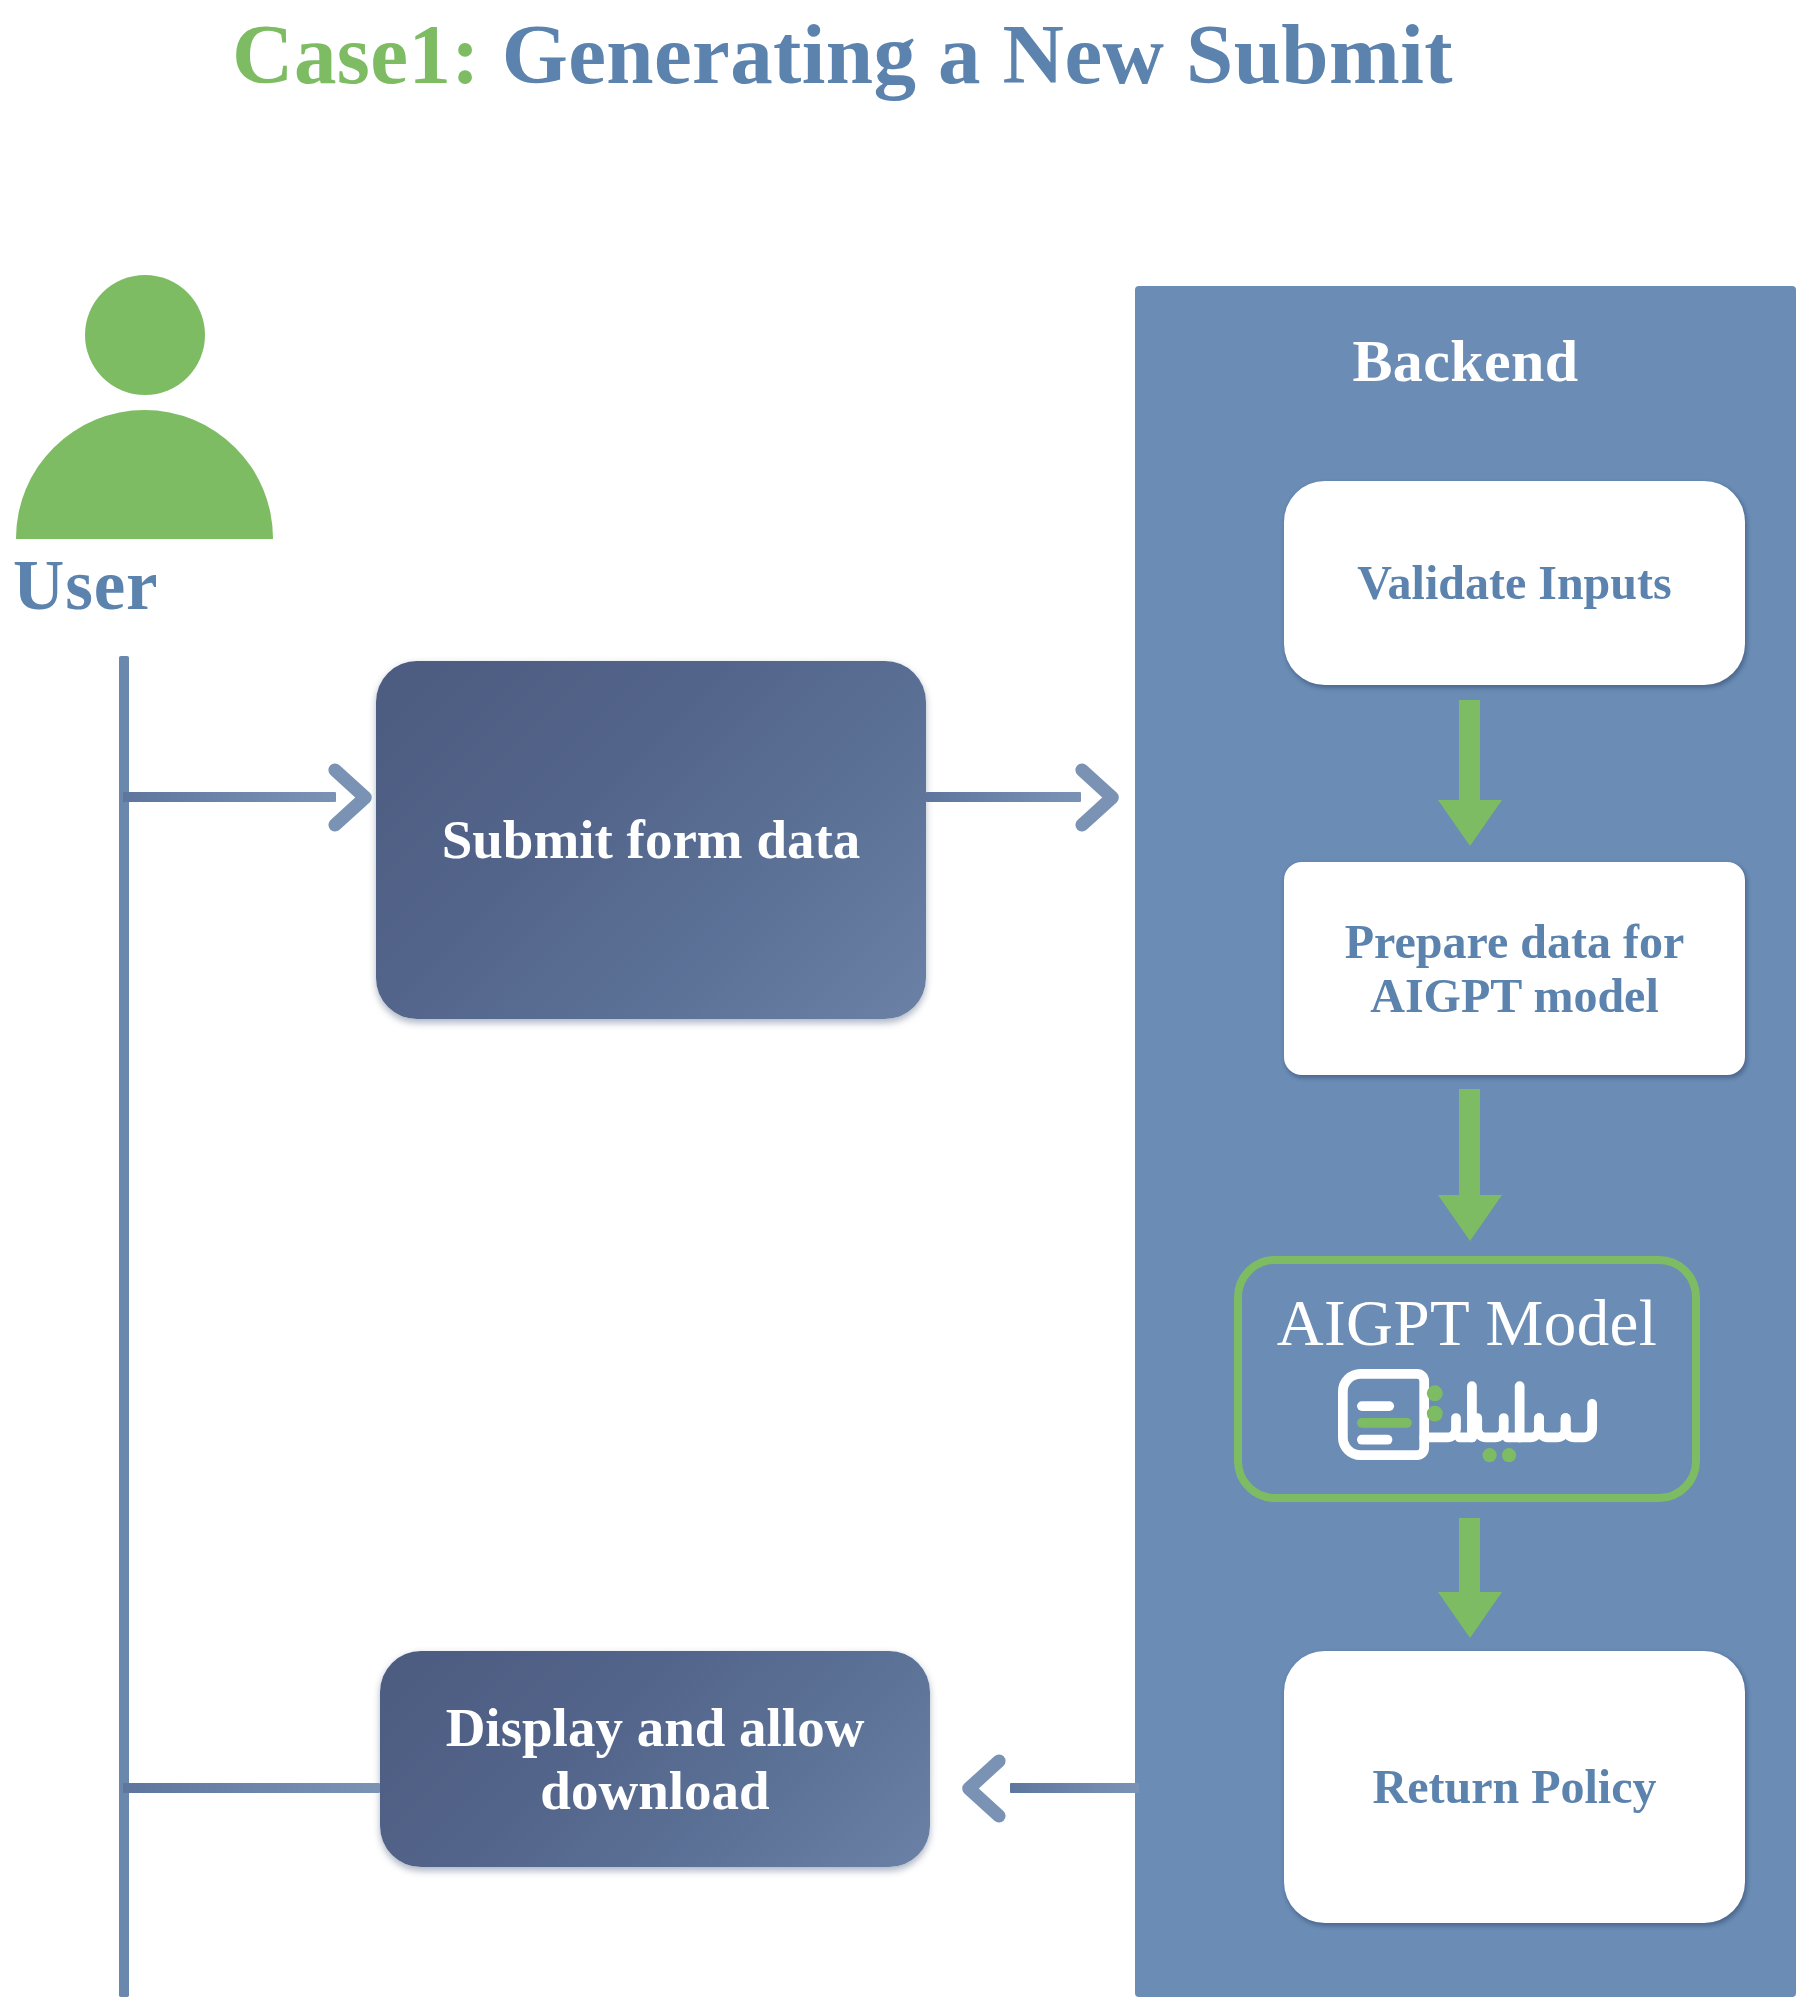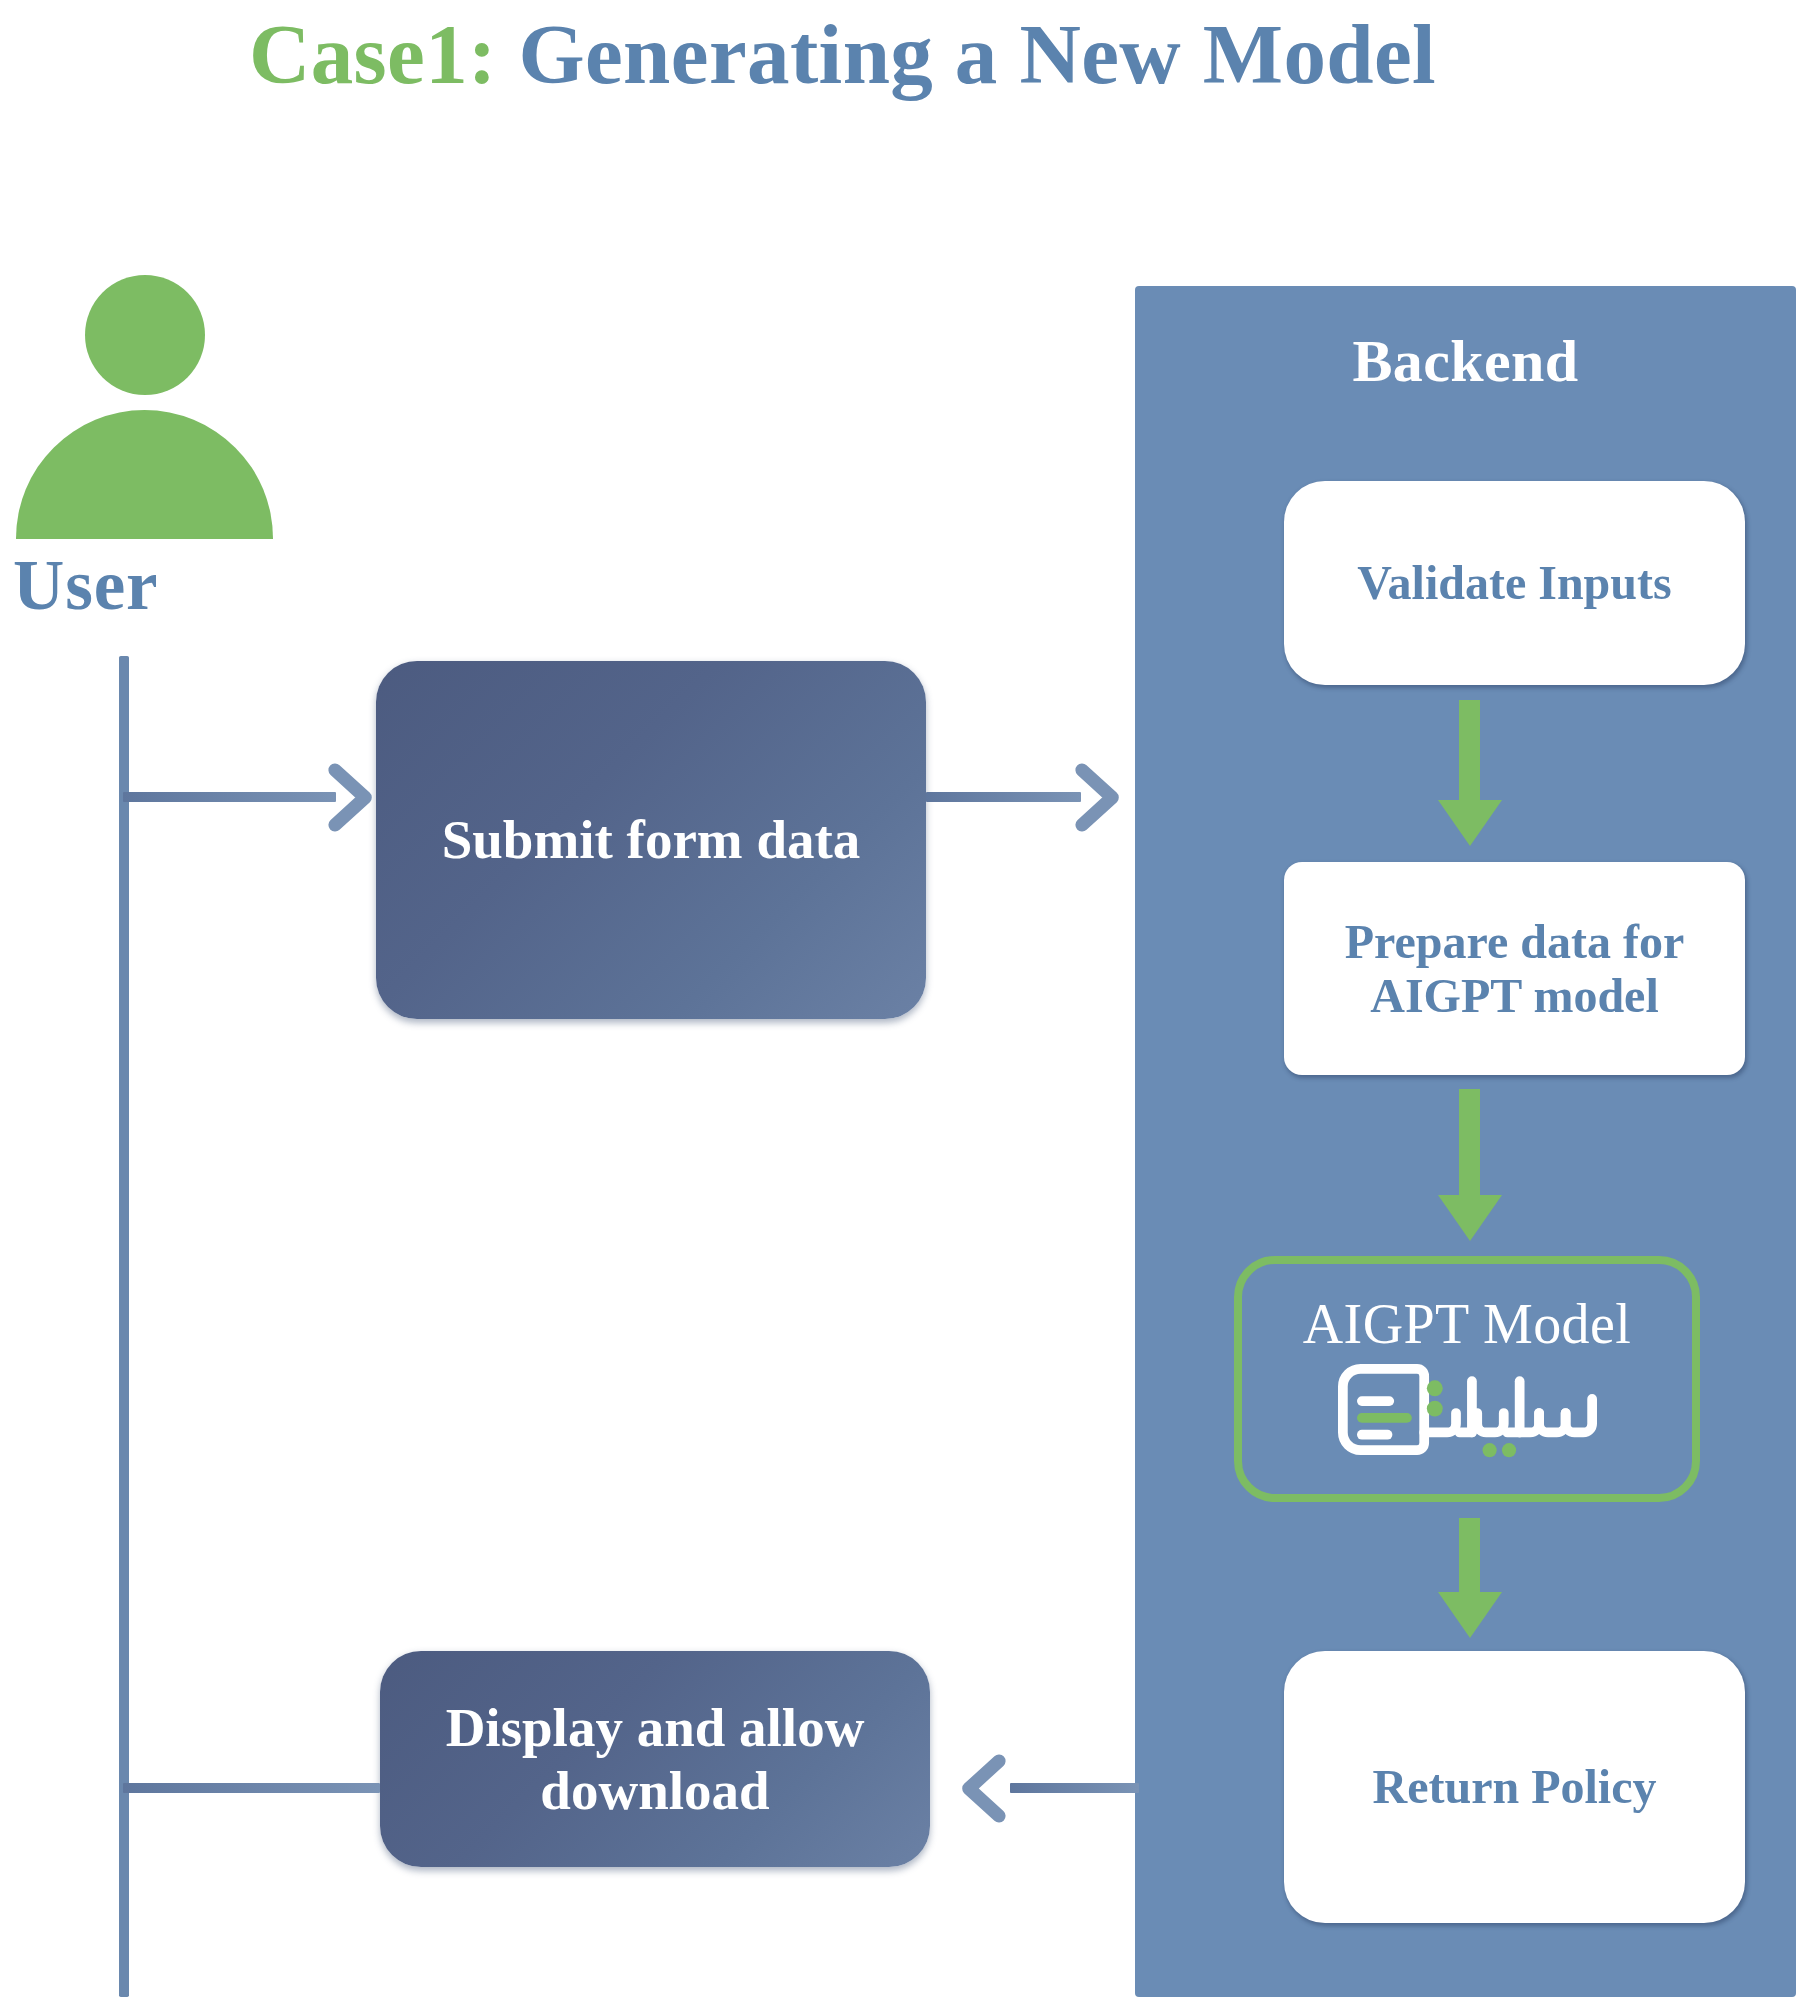--- a/index.html
+++ b/index.html
@@ -140,21 +140,21 @@
     border-radius: 41px;
     box-sizing: border-box;
     display: flex;
     flex-direction: column;
     align-items: center;
     justify-content: center;
     gap: 5.3px;
   }
   #aigpt-title {
     color: #ffffff;
-    font-size: 56px;
+    font-size: 65px;
     font-weight: 500;
     line-height: 1;
     letter-spacing: 0.4px;
   }
   #aigpt-logo {
     display: flex;
     align-items: center;
     justify-content: center;
     height: 105px;
   }
@@ -235,21 +235,21 @@
   #chev-right-1 { left: 328px;  top: 763px; }
   #chev-right-2 { left: 1075px; top: 763px; }
   #chev-left-1  { left: 960px; top: 1754px; }
 </style>
 </head>
 <body>
 
 <div id="stage">
 
   <div id="title">
-    <span class="case">Case1:</span><span class="rest"> Generating a New Model</span>
+    <span class="case">Case1:</span><span class="rest"> Generating a New Submit</span>
   </div>
 
   <div id="user-actor">
     <div id="user-head"></div>
     <div id="user-body"></div>
   </div>
   <div id="user-label">User</div>
 
   <div id="lifeline"></div>
 

